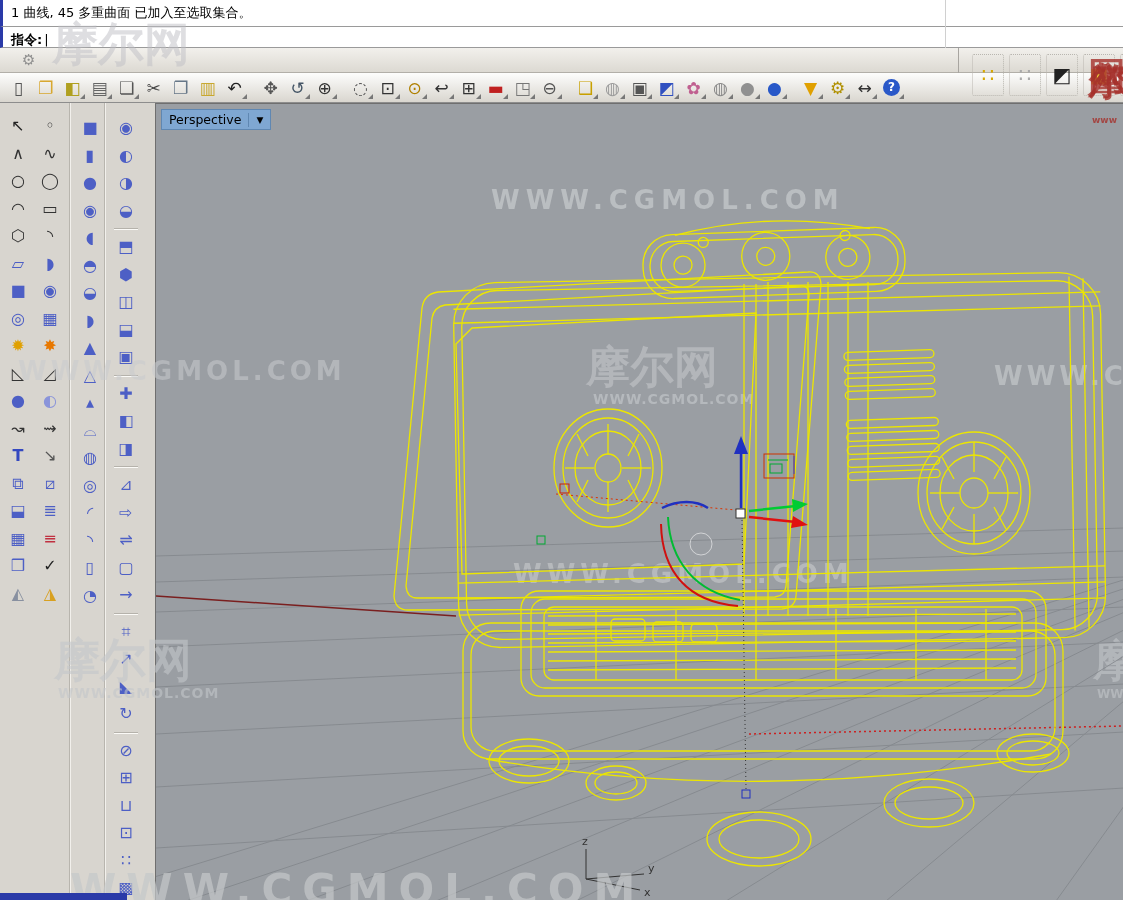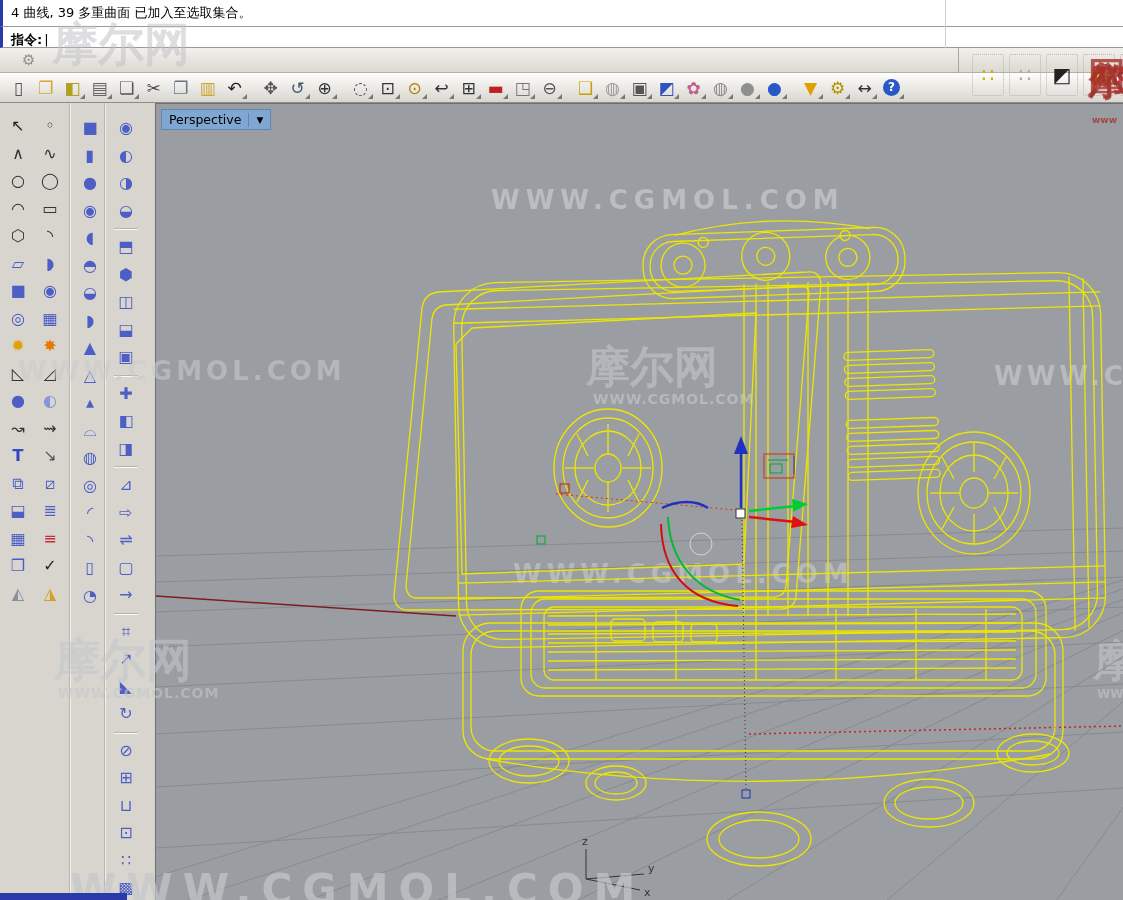--- a/index.html
+++ b/index.html
@@ -66,21 +66,21 @@
   #win-wms{position:absolute;inset:0;z-index:60;pointer-events:none}
   .wm{position:absolute;white-space:nowrap;line-height:1.05;font-weight:bold}
   .wm.vert{writing-mode:vertical-rl}
 
   #bottom-strip{position:absolute;left:0;top:893px;width:127px;height:7px;background:#2a3aa8;z-index:70}
 </style>
 </head>
 <body>
 
 <div class="cmdrow" id="cmd-history">
-  <span>4 曲线, 39 多重曲面 已加入至选取集合。</span>
+  <span>1 曲线, 45 多重曲面 已加入至选取集合。</span>
 </div>
 <div class="cmdrow" id="cmd-prompt">
   <span>指令:</span><span class="cursor">|</span>
 </div>
 <div class="cmd-div"></div>
 
 <div id="tabbar">
   <span id="tab-gear">⚙</span>
 </div>
 <div class="tb-div"></div>

